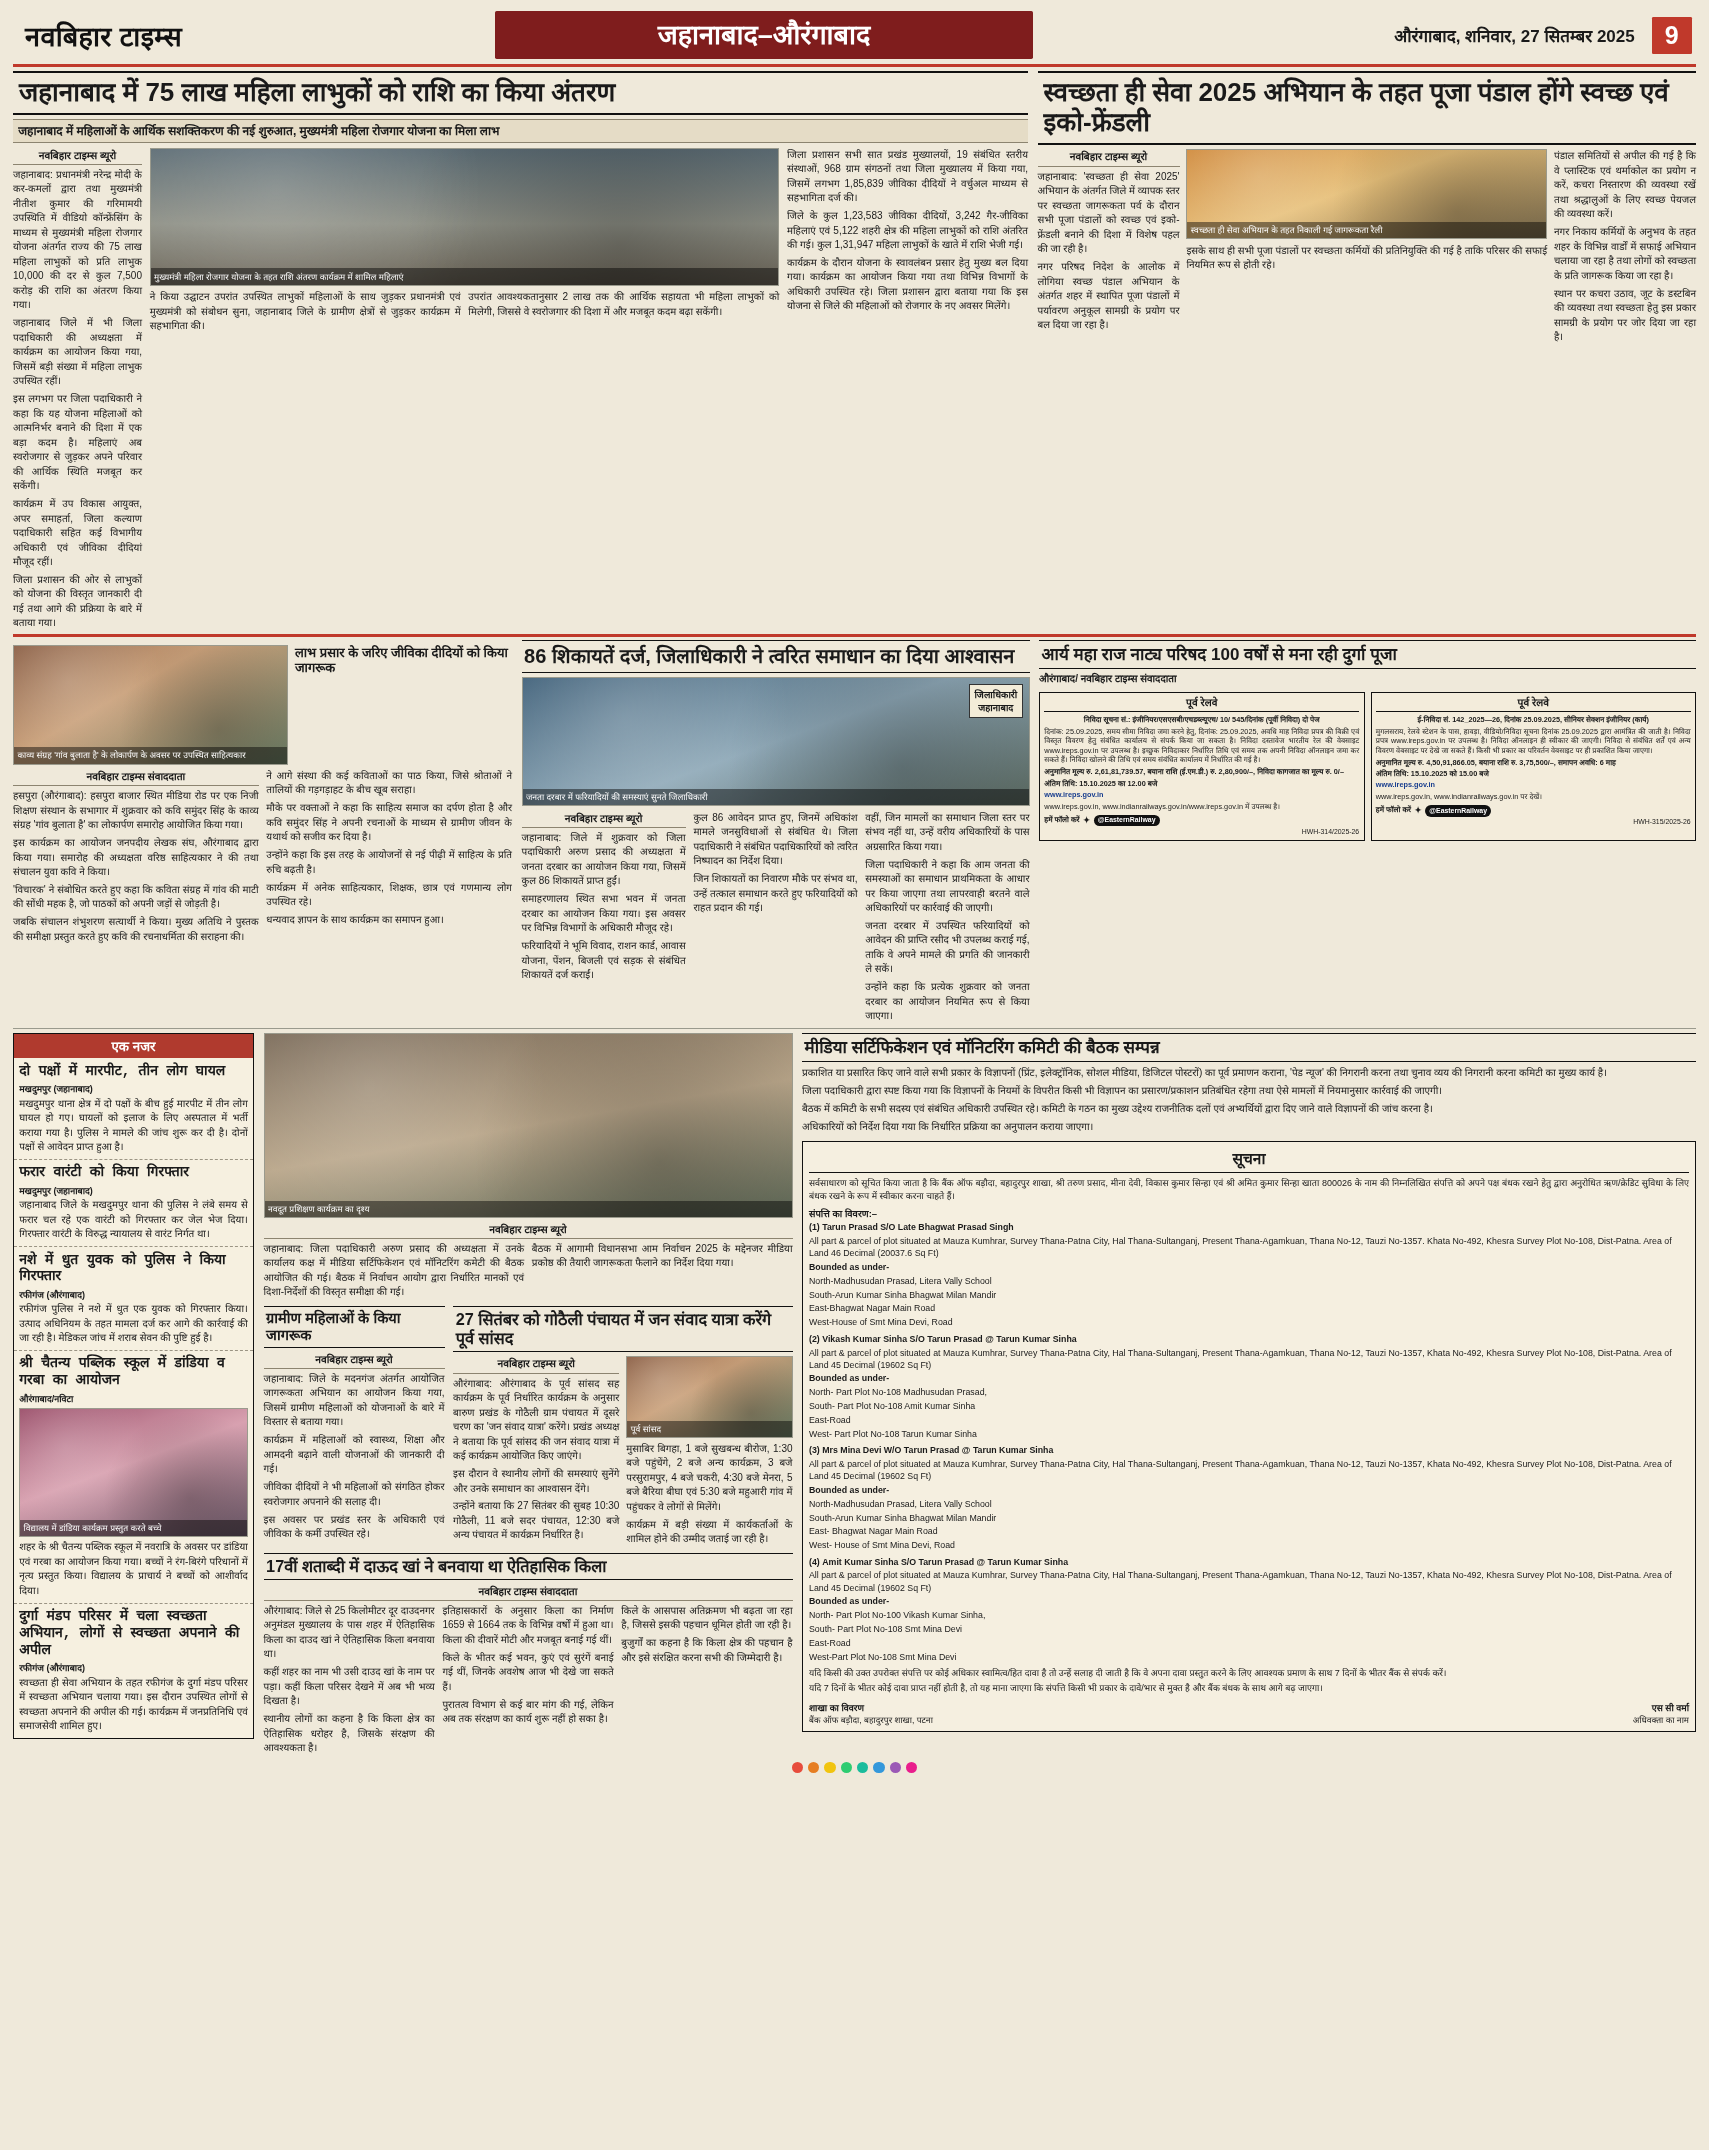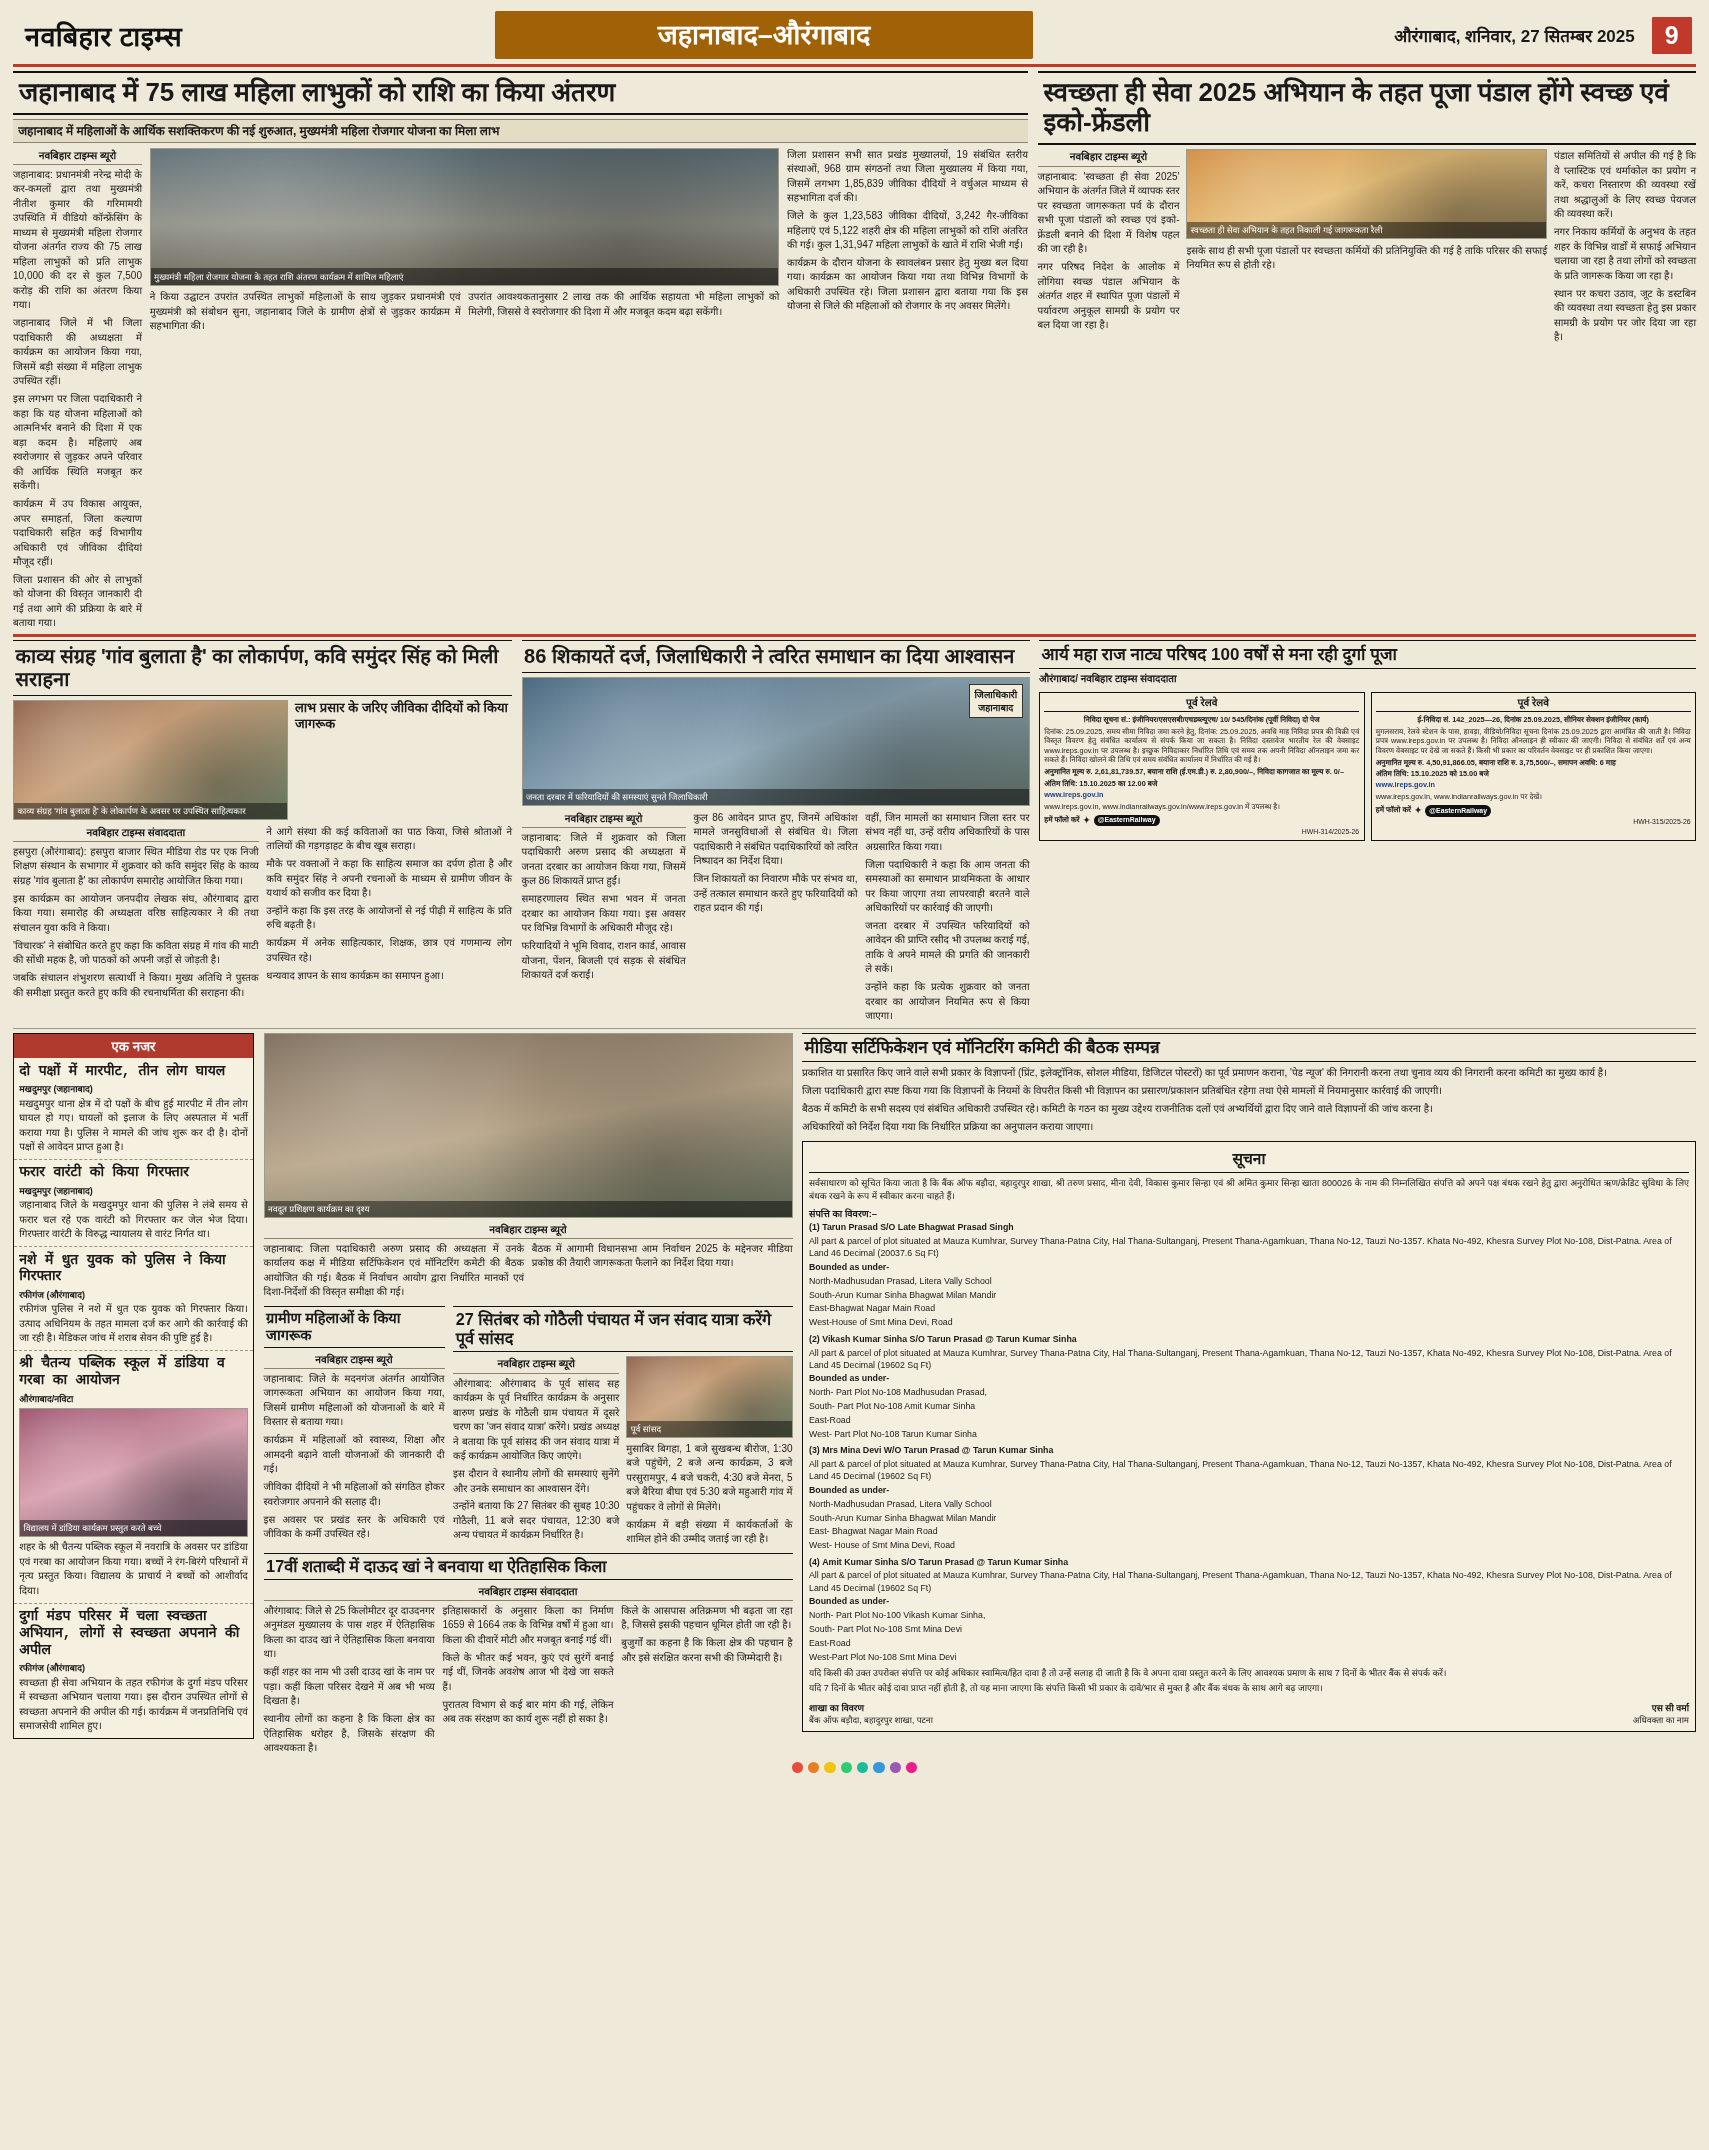--- a/index.html
+++ b/index.html
@@ -29,21 +29,21 @@
   .masthead-left {
     flex: 0 0 482px;
     font-size: 27px;
     font-weight: bold;
     letter-spacing: 0.4px;
     color: #111;
     padding-left: 12px;
   }
   .masthead-center {
     flex: 0 0 538px;
-    background: #a16207;
+    background: #7f1d1d;
     color: #fff;
     text-align: center;
     font-size: 27px;
     font-weight: bold;
     padding: 4.3px 0 6.9px 0;
     border-radius: 1.7px;
   }
   .masthead-right {
     flex: 1;
     display: flex;
@@ -266,21 +266,20 @@
         </div>
       </div>
     </div>
   </div>
 
   <div class="rule-red"></div>
 
   <div class="top-grid">
 
     <div style="flex:0 0 499px;">
-      <div class="mid-head">काव्य संग्रह 'गांव बुलाता है' का लोकार्पण, कवि समुंदर सिंह को मिली सराहना</div>
       <div style="display:flex; gap:6.9px; margin-top:4.3px;">
         <div style="flex:0 0 275px;">
           <div class="photo warm" style="height:120px;">
             <div class="shade"></div>
             <div class="cap">काव्य संग्रह 'गांव बुलाता है' के लोकार्पण के अवसर पर उपस्थित साहित्यकार</div>
           </div>
         </div>
         <div style="flex:1;">
           <div class="mini-title">लाभ प्रसार के जरिए जीविका दीदियों को किया जागरूक</div>
         </div>

